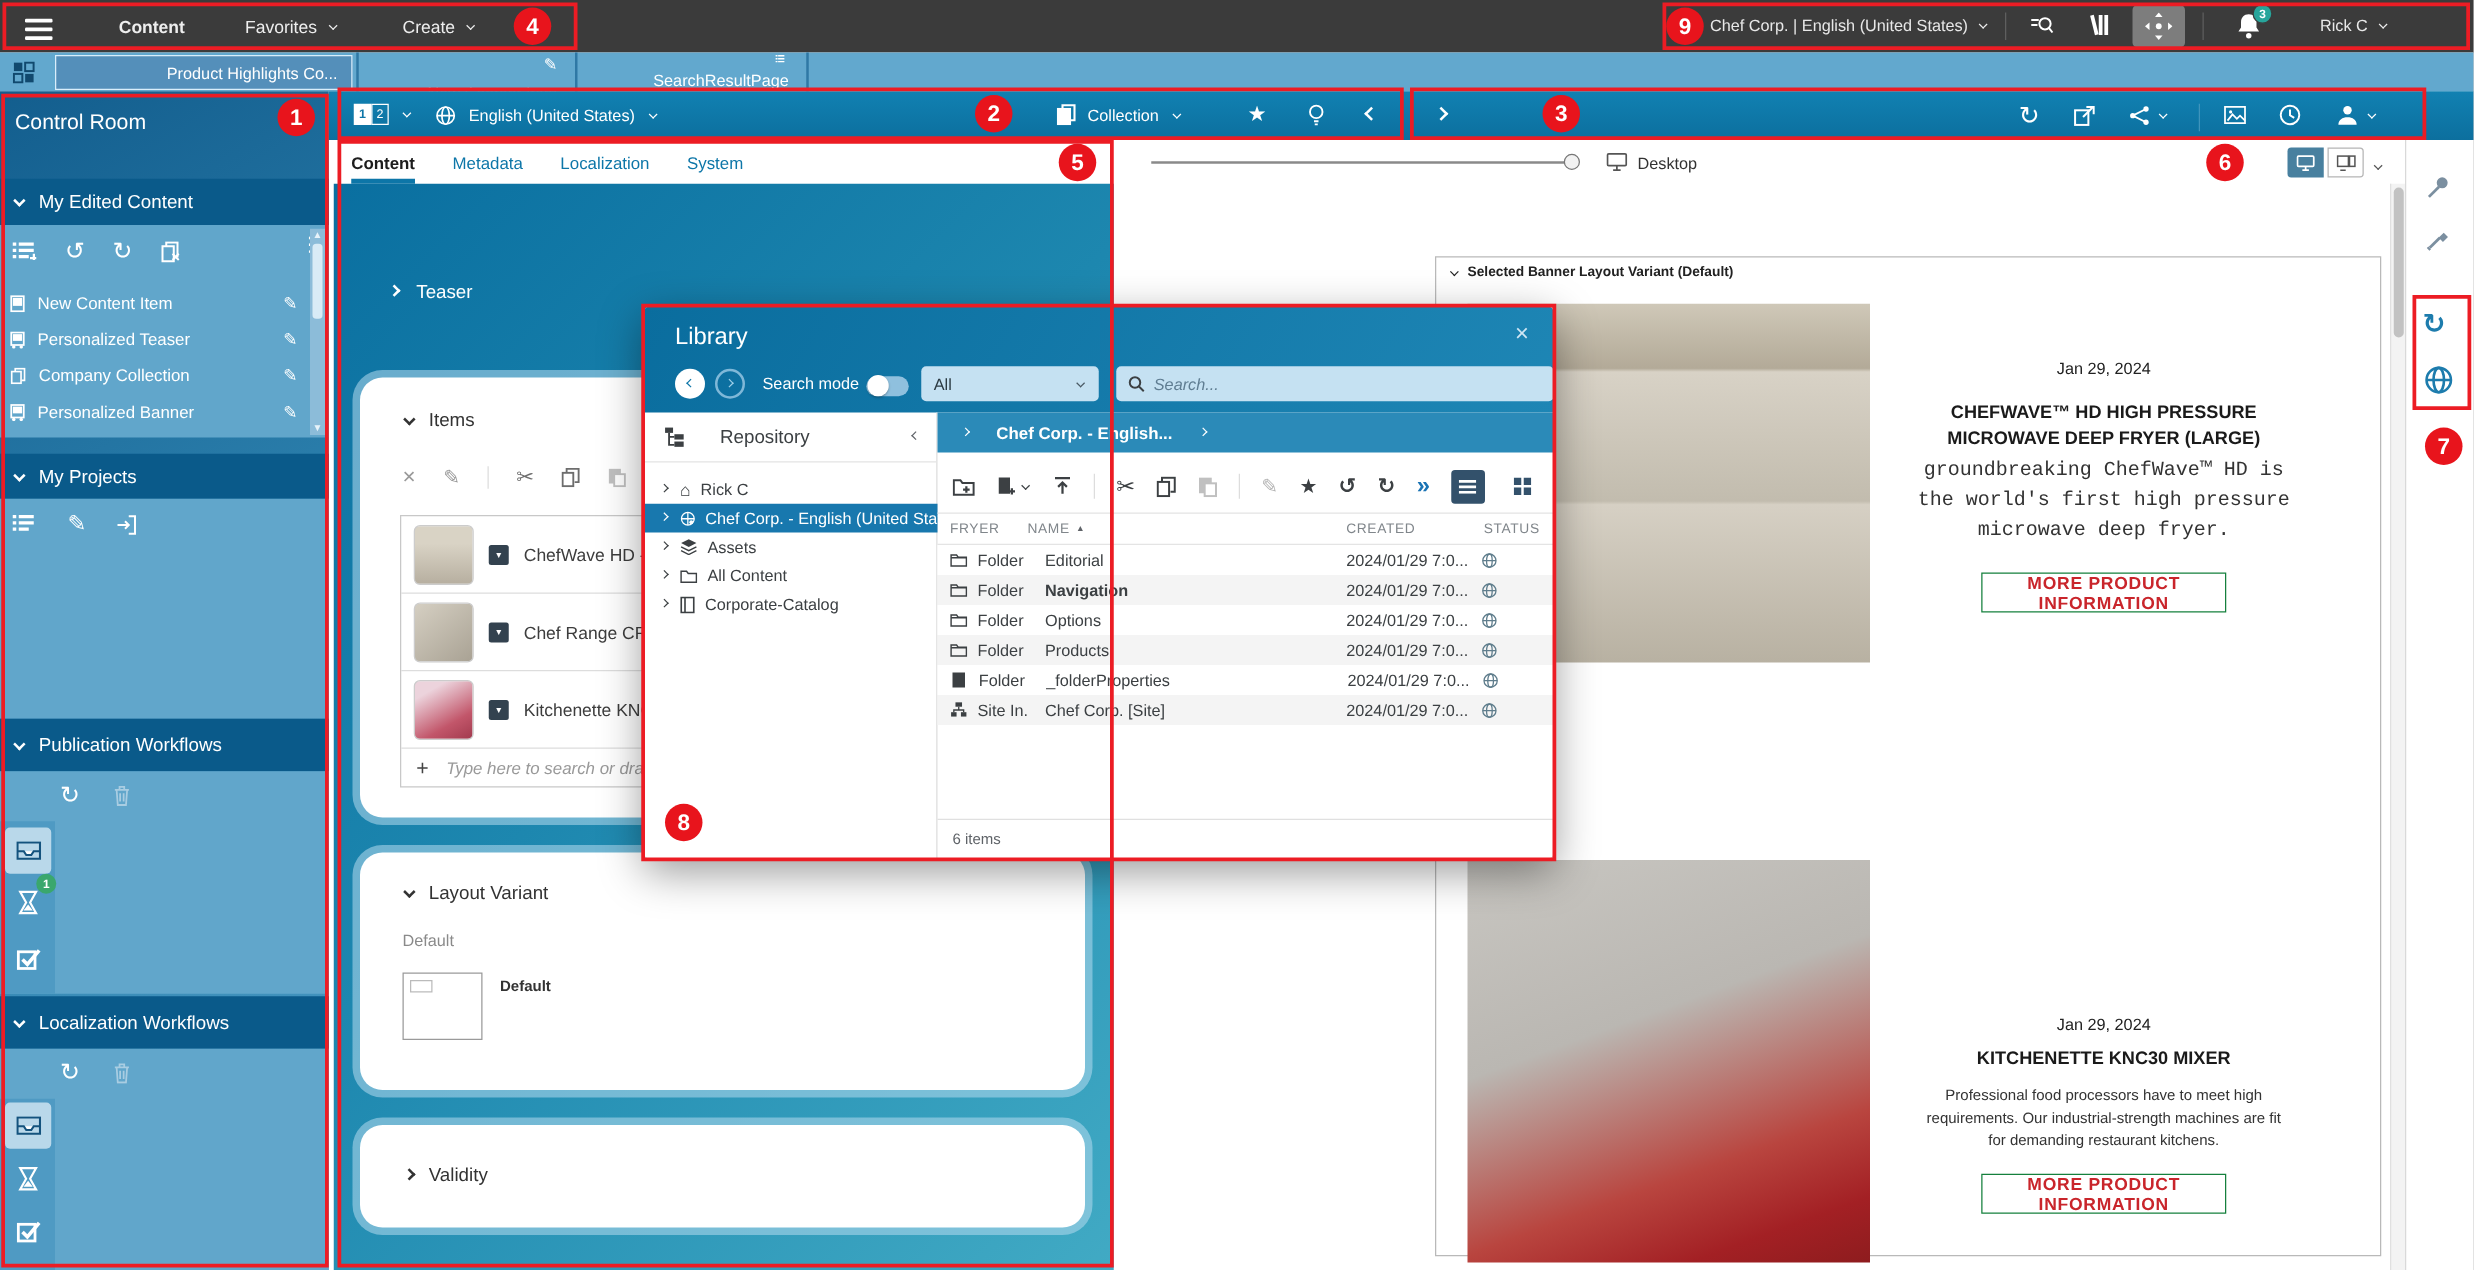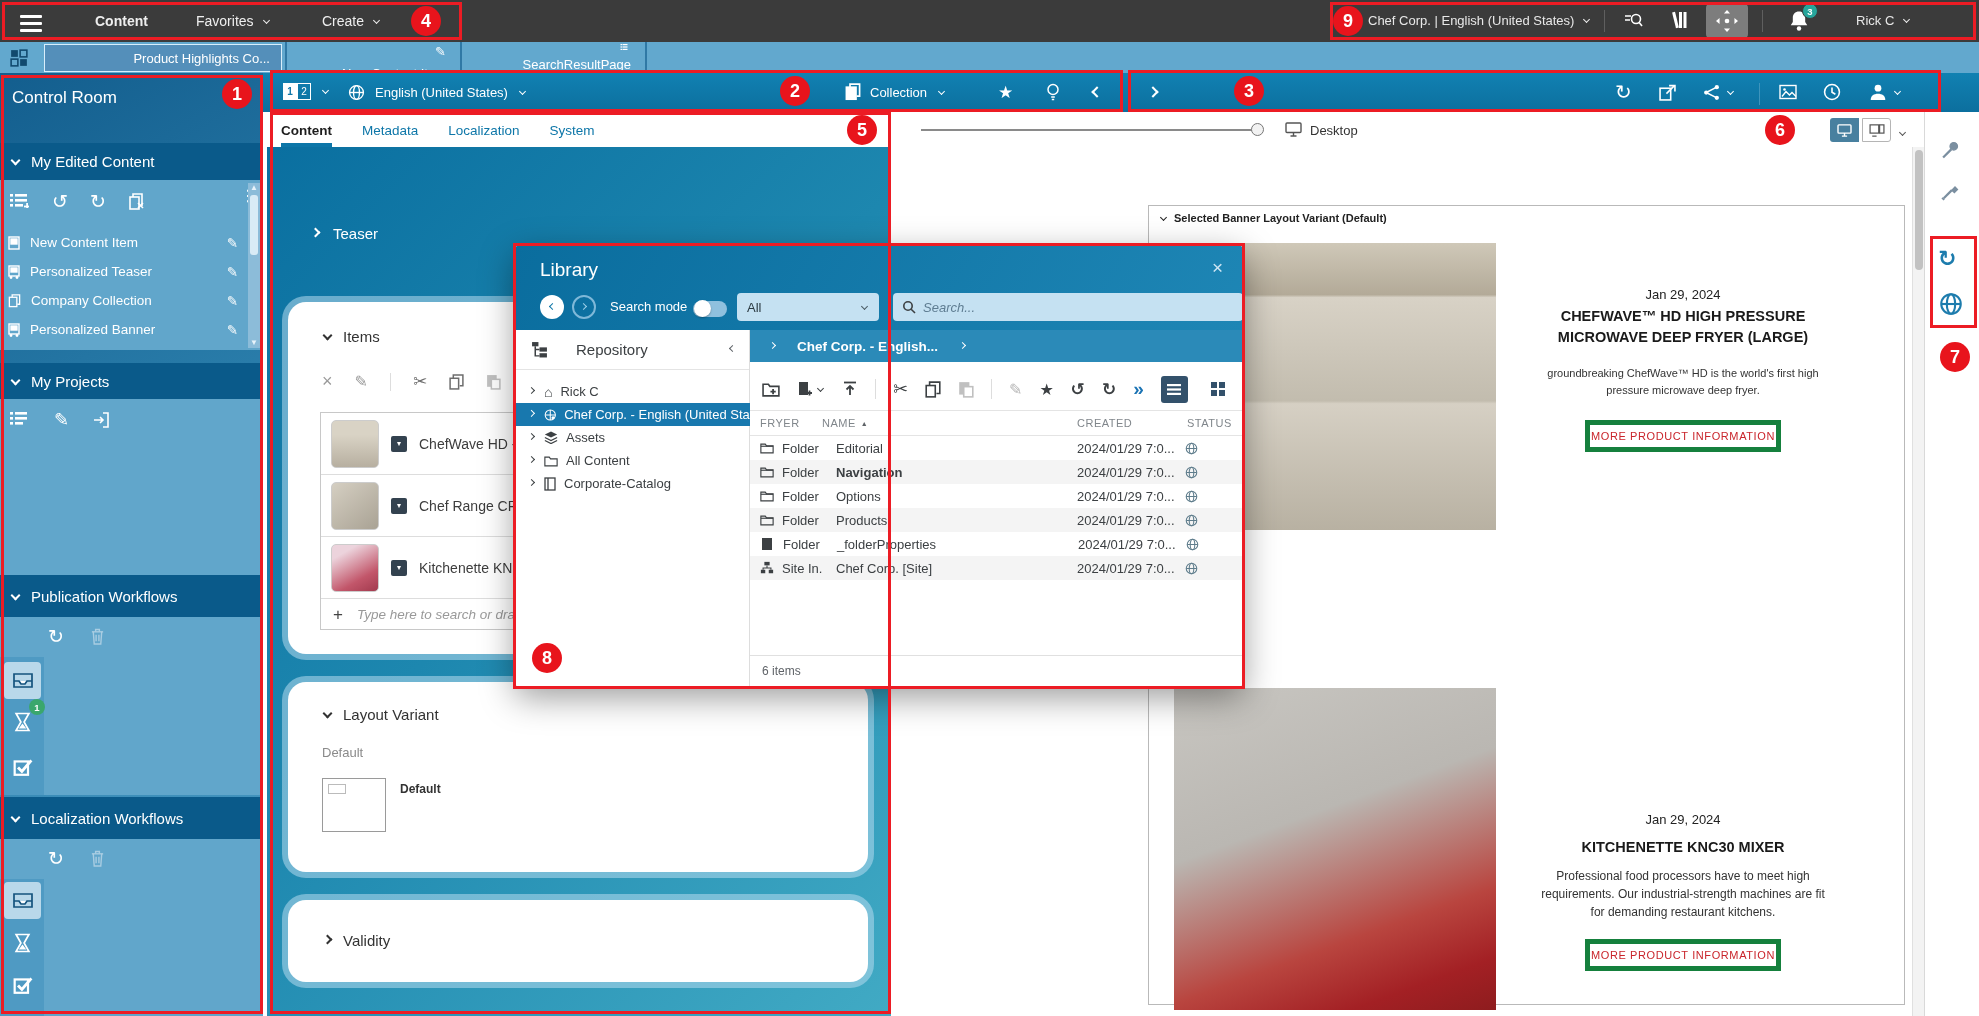--- a/index.html
+++ b/index.html
@@ -42,21 +42,21 @@
   .ftab.active{color:#1d1d1d;font-weight:bold;border-bottom:4px solid #0d76a8;padding-bottom:5px;}
   #formbody{left:267px;top:147px;width:624px;height:869px;background:linear-gradient(135deg,#0a6fa0 0%,#1d87af 45%,#41aac4 100%);}
   .card{position:absolute;background:#fff;border-radius:18px;box-shadow:0 0 0 6px rgba(180,219,238,.55);}
   .cardhead{display:flex;align-items:center;gap:10px;font-size:15px;color:#333;}
   .itrow{position:absolute;left:0;width:100%;height:62px;border-bottom:1px solid #ddd;display:flex;align-items:center;gap:12px;padding:0 10px;}
   .thumb{width:48px;height:48px;border-radius:5px;border:1px solid #ccc;}
   .prodic{width:16px;height:16px;background:#33424f;border-radius:2px;color:#fff;font-size:8px;display:flex;align-items:center;justify-content:center;}
   
   #prevhead{left:893px;top:112px;width:1031px;height:35px;background:#fff;}
   #prevbody{left:893px;top:147px;width:1031px;height:869px;background:#fff;}
-  .redbtn{border:5px solid #15803d;color:#c9252b;background:#fff;font-size:11px;font-weight:normal;letter-spacing:.6px;display:flex;align-items:center;justify-content:center;}
+  .redbtn{border:1px solid #15803d;color:#c9252b;background:#fff;font-size:14px;font-weight:bold;letter-spacing:.6px;display:flex;align-items:center;justify-content:center;}
   
   #rightrail{left:1924px;top:112px;width:55px;height:904px;background:#fff;border-left:1px solid #d9d9d9;}
   
   #library{left:515px;top:245px;width:728px;height:442px;background:#fff;border-radius:5px;box-shadow:0 10px 35px rgba(0,0,0,.4);z-index:5;}
   #libhead{position:absolute;left:0;top:0;width:728px;height:85px;background:linear-gradient(120deg,#0a6d9e,#1e86b5);border-radius:5px 5px 0 0;color:#fff;}
   .libsel{height:28px;background:#c5e1f2;border-radius:4px;color:#2b3a42;font-size:13px;display:flex;align-items:center;padding:0 10px;}
   .toggle{width:34px;height:16px;border-radius:9px;background:#8fc0de;position:relative;}
   .knob{position:absolute;left:1px;top:-1px;width:17px;height:17px;border-radius:50%;background:#fff;box-shadow:0 1px 2px rgba(0,0,0,.3);}
   .treerow{position:absolute;left:0;width:235px;height:23px;display:flex;align-items:center;gap:8px;padding-left:12px;font-size:13px;color:#3c4043;}
   .treerow.sel{background:#1878ae;color:#fff;}
@@ -526,22 +526,22 @@
     <div class="abs" style="left:255px;top:58px;width:757px;height:800px;border:1px solid #b9b9b9;">
       <div class="row" style="margin:6px 0 0 10px;gap:6px;font-size:11px;font-weight:bold;color:#222;">
         <span class="chev sm"></span>
           <span>Selected Banner Layout Variant (Default)</span>
       </div>
     </div>
 
     <div class="abs" style="left:281px;top:96px;width:322px;height:287px;background:linear-gradient(#cfc8b8 0%,#b3aa98 18%,#d8d2c6 19%,#c2bcae 55%,#d6d0c4 56%,#b8b1a2 100%);"></div>
     <div class="abs" style="left:640px;top:140px;width:300px;text-align:center;">
       <div style="font-size:13px;color:#222;">Jan 29, 2024</div>
-      <div style="margin-top:4px;font-size:14.5px;font-weight:bold;color:#1a1a1a;line-height:1.45;">CHEFWAVE™ HD HIGH PRESSURE MICROWAVE DEEP FRYER (LARGE)</div>
-      <div style="margin-top:17px;font-size:11px;color:#333;line-height:1.5;">groundbreaking ChefWave™ HD is the world's first high pressure microwave deep fryer.</div>
+      <div style="margin-top:18px;font-size:14.5px;font-weight:bold;color:#1a1a1a;line-height:1.45;">CHEFWAVE™ HD HIGH PRESSURE MICROWAVE DEEP FRYER (LARGE)</div>
+      <div style="margin-top:2px;font-size:16px;color:#333;line-height:1.5;font-family:Liberation Mono, monospace;">groundbreaking ChefWave™ HD is the world's first high pressure microwave deep fryer.</div>
       <div class="redbtn" style="margin:22px auto 0;width:196px;height:32px;">MORE PRODUCT INFORMATION</div>
     </div>
 
     <div class="abs" style="left:281px;top:541px;width:322px;height:322px;background:linear-gradient(160deg,#c8c6c1 0%,#bab7b2 40%,#b9453f 72%,#a32024 88%,#8e1c1e 100%);"></div>
     <div class="abs" style="left:640px;top:665px;width:300px;text-align:center;">
       <div style="font-size:13px;color:#222;">Jan 29, 2024</div>
       <div style="margin-top:12px;font-size:14.5px;font-weight:bold;color:#1a1a1a;">KITCHENETTE KNC30 MIXER</div>
       <div style="margin-top:12px;font-size:12px;color:#333;line-height:1.5;">Professional food processors have to meet high requirements. Our industrial-strength machines are fit for demanding restaurant kitchens.</div>
       <div class="redbtn" style="margin:18px auto 0;width:196px;height:32px;">MORE PRODUCT INFORMATION</div>
     </div>

